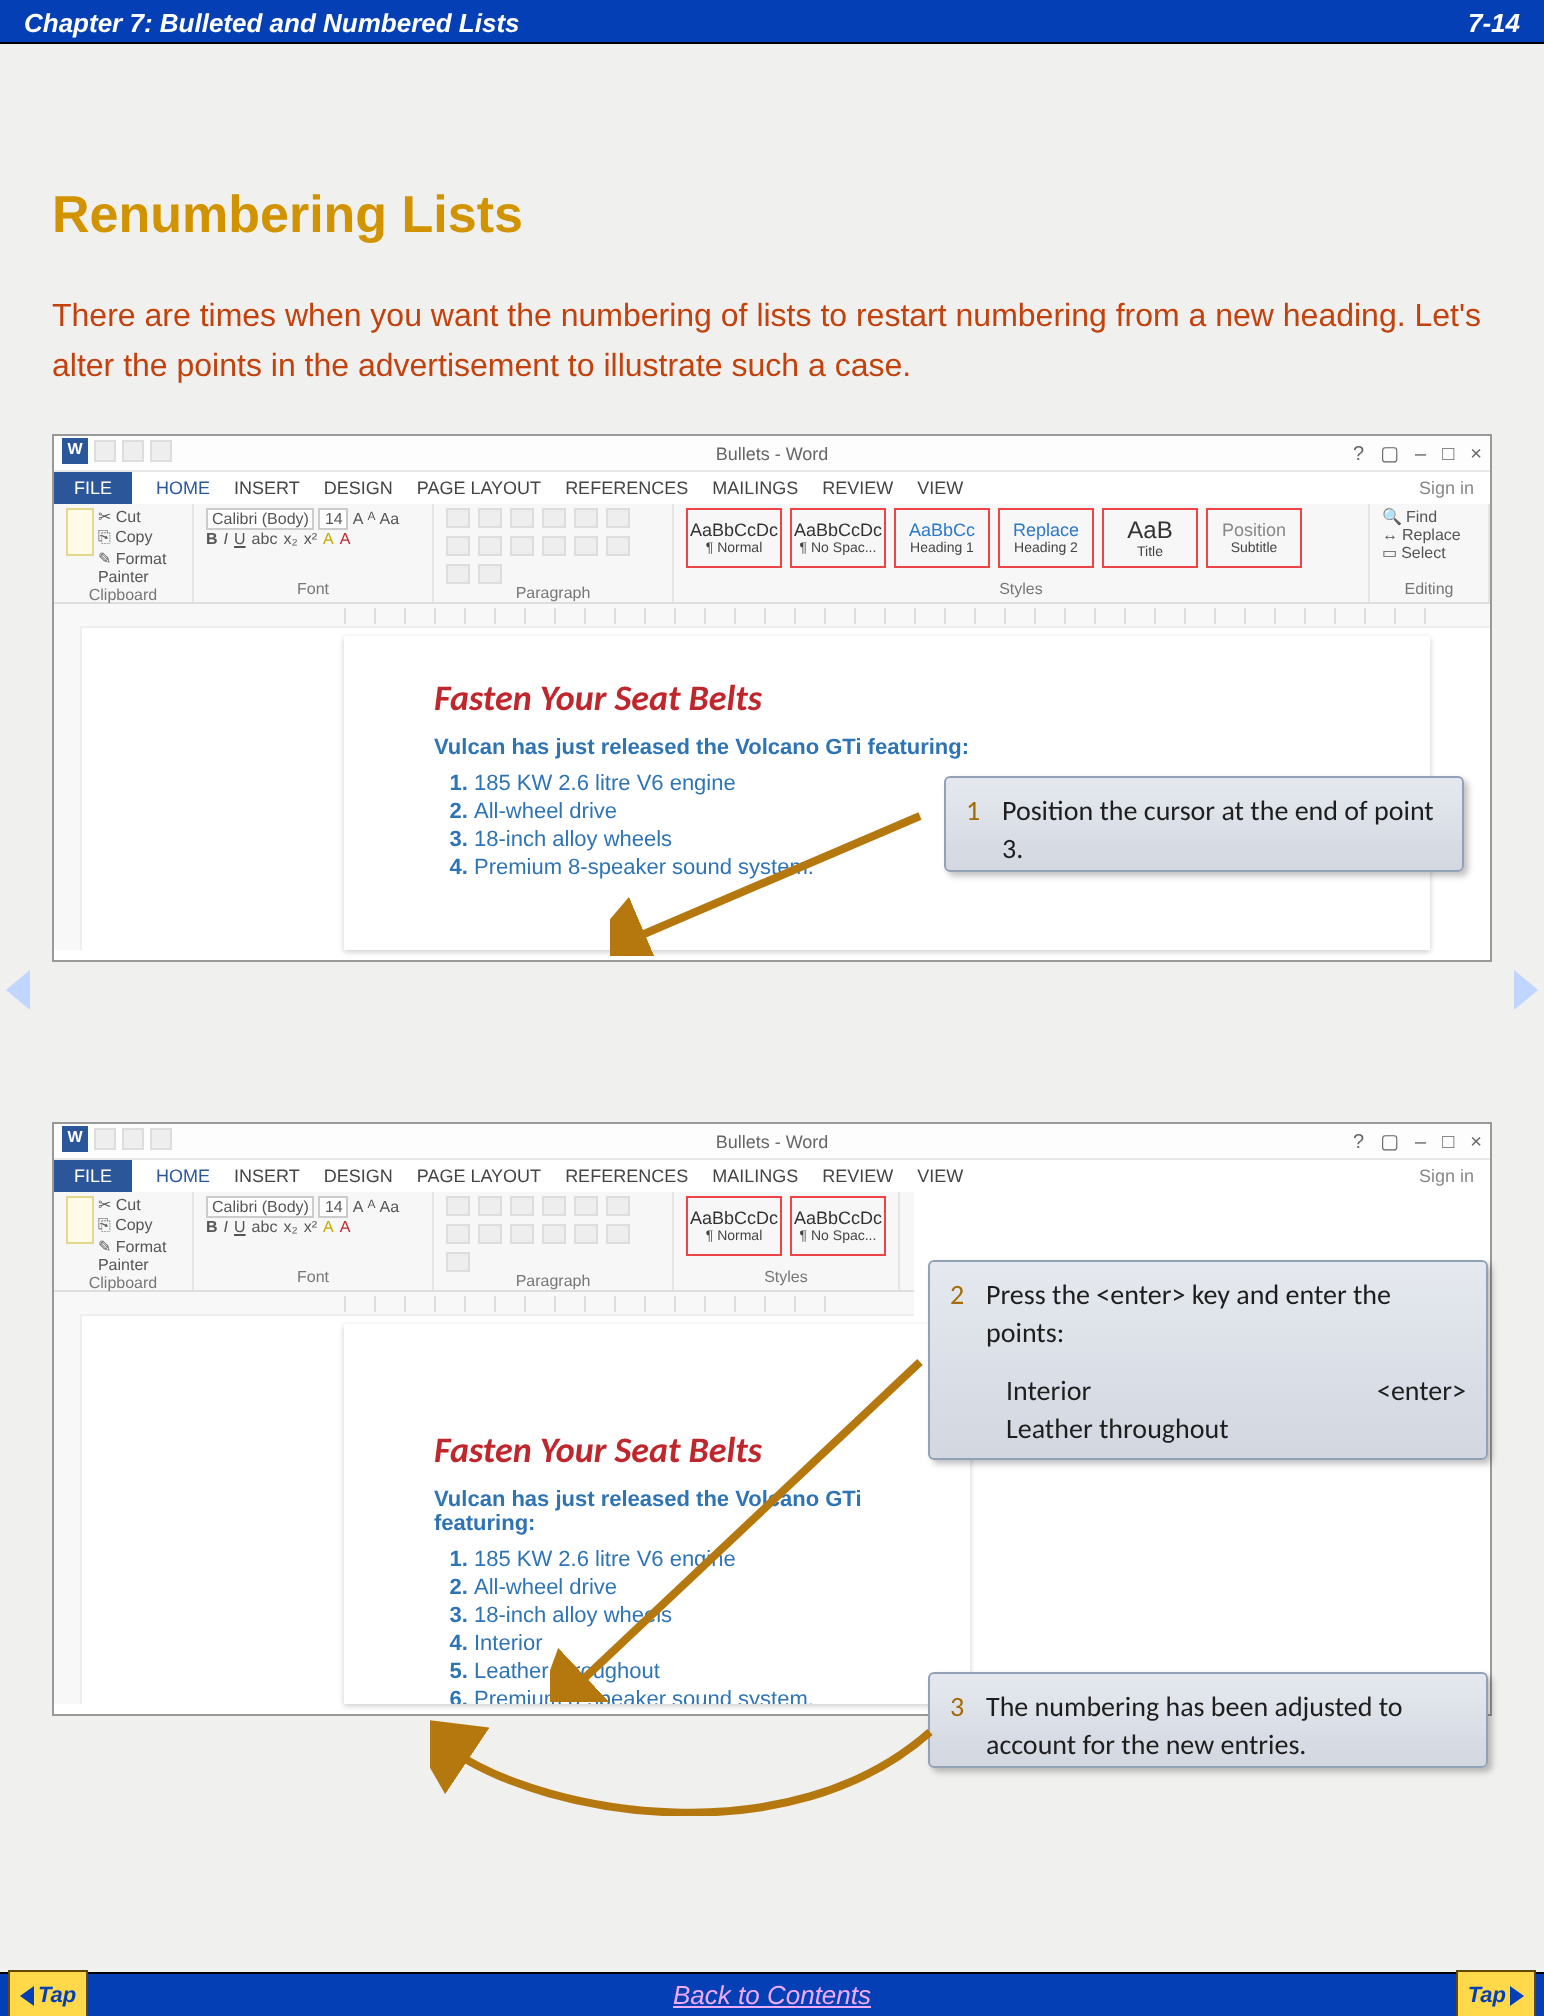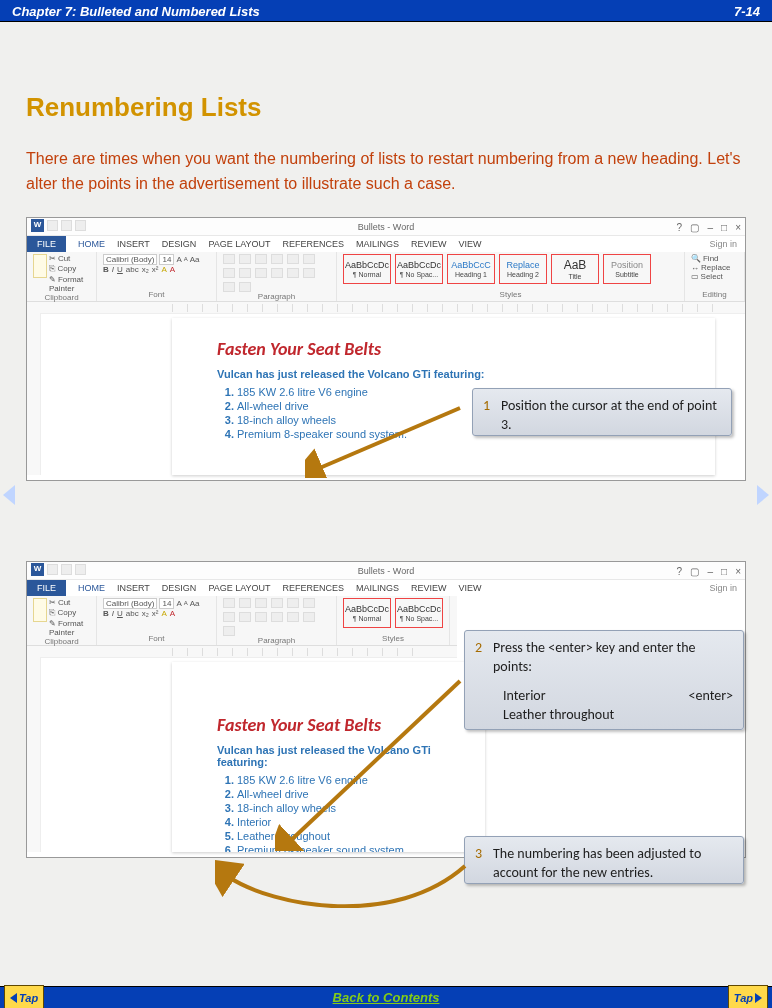--- a/index.html
+++ b/index.html
@@ -313,23 +313,23 @@
     font-style: italic;
   }
   .tapbtn .tri {
     width:0;height:0;
     border-top:5px solid transparent;
     border-bottom:5px solid transparent;
   }
   .tapbtn .tri.l { border-right: 7px solid #053fb5;}
   .tapbtn .tri.r { border-left: 7px solid #053fb5;}
   .back-link {
-    color: #84cc16;
+    color: #f0abfc;
     font-style: italic;
-    font-weight: bold;
+    font-weight: normal;
     font-size: 13px;
     text-decoration: underline;
   }
 </style>
 </head>
 <body>
 
 <div class="page-header">
   <span>Chapter 7:  Bulleted and Numbered Lists</span>
   <span>7-14</span>
@@ -426,21 +426,21 @@
         <div class="srow">
           <div class="sbox">
               <span class="big">AaBbCcDc</span>
               <span>¶ Normal</span>
             </div>
           <div class="sbox">
               <span class="big">AaBbCcDc</span>
               <span>¶ No Spac...</span>
             </div>
           <div class="sbox">
-              <span class="big h">AaBbCcC</span>
+              <span class="big h">AaBbCc</span>
               <span>Heading 1</span>
             </div>
           <div class="sbox">
               <span class="big h">Replace</span>
               <span>Heading 2</span>
             </div>
           <div class="sbox">
               <span class="big" style="font-size:12px;">AaB</span>
               <span>Title</span>
             </div>

